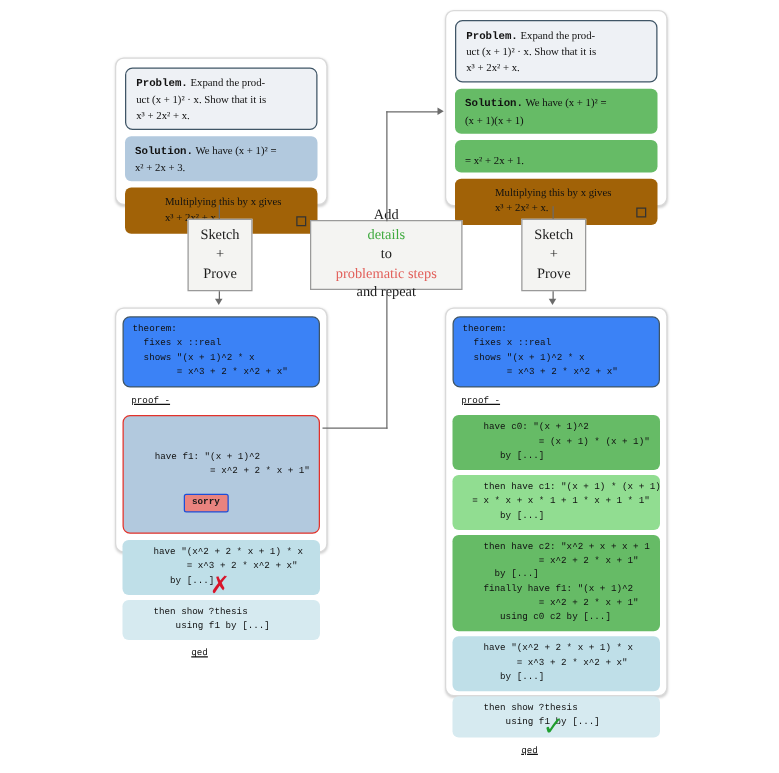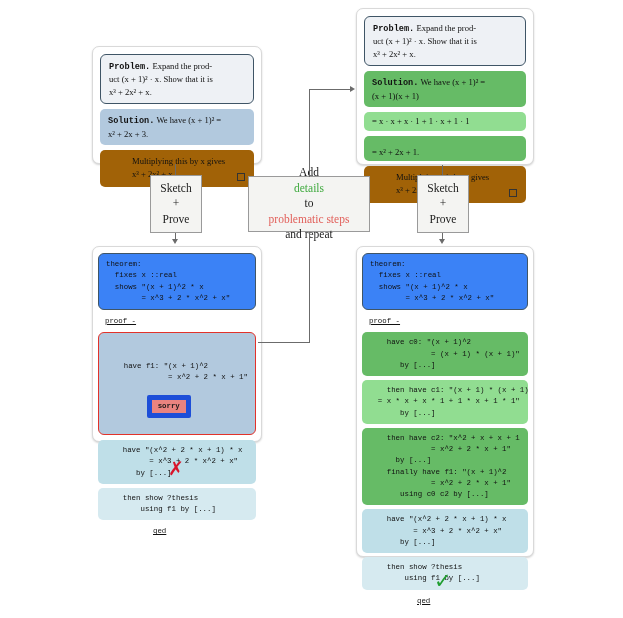--- a/index.html
+++ b/index.html
@@ -69,21 +69,21 @@
   .code-blue{background:#b2c9de;}
   .code-lightblue{background:#bfdfe8;}
   .code-palerblue{background:#d6eaf0;}
   .code-green{background:#66bb66;}
   .code-lightgreen{background:#91dd91;}
   .code-red-outline{border:1.6px solid #e2322a;border-radius:6px;padding:5px 7px;}
 
   .sorry{
     display:inline-block;
     background:#e9837f;
-    border:5px solid #1d4ed8;
+    border:1px solid #1d4ed8;
     color:#1a1a1a;
     font-family:"Liberation Mono", monospace;
     font-size:7.4px;
     font-weight:bold;
     padding:1px 6px;
     border-radius:2px;
     margin-left:14px;
   }
 
   
@@ -154,23 +154,20 @@
     <div class="mblock problem">
       <span class="lbl">Problem.</span>
       <span>Expand the prod-</span><br>
       <span>uct (x + 1)² · x. Show that it is</span><br>
       <span>x³ + 2x² + x.</span>
     </div>
     <div class="mblock sol-green">
       <span class="lbl">Solution.</span>
       <span>We have (x + 1)² =</span><br>
       <span>(x + 1)(x + 1)</span>
-    </div>
-    <div class="mblock step-lightgreen" style="padding-top:3px;padding-bottom:3px;">
-      <span>= x · x + x · 1 + 1 · x + 1 · 1</span>
     </div>
     <div class="mblock step-green" style="padding-top:10px;padding-bottom:3px;">
       <span>= x² + 2x + 1.</span>
     </div>
     <div class="mblock mul-blue" style="padding-bottom:7px;">
       <span>Multiplying this by x gives</span><br>
       <span>x³ + 2x² + x.</span>
       <span class="qedbox"></span>
     </div>
   </div>

